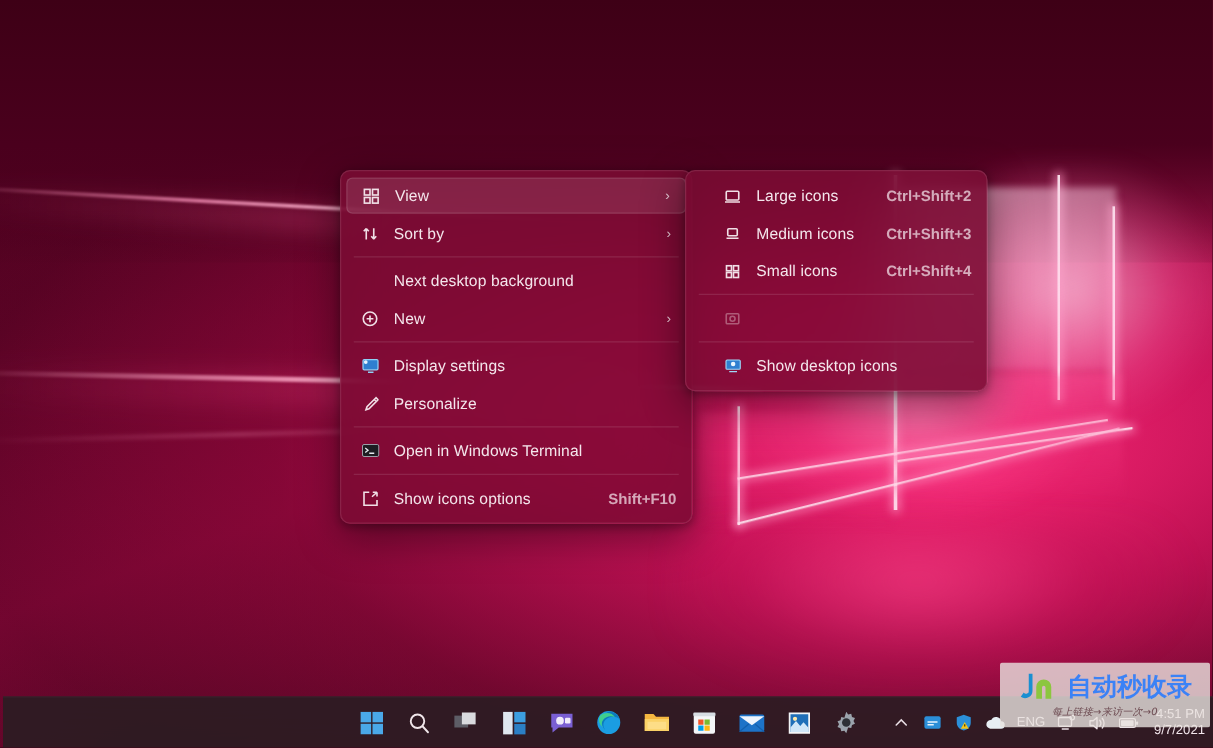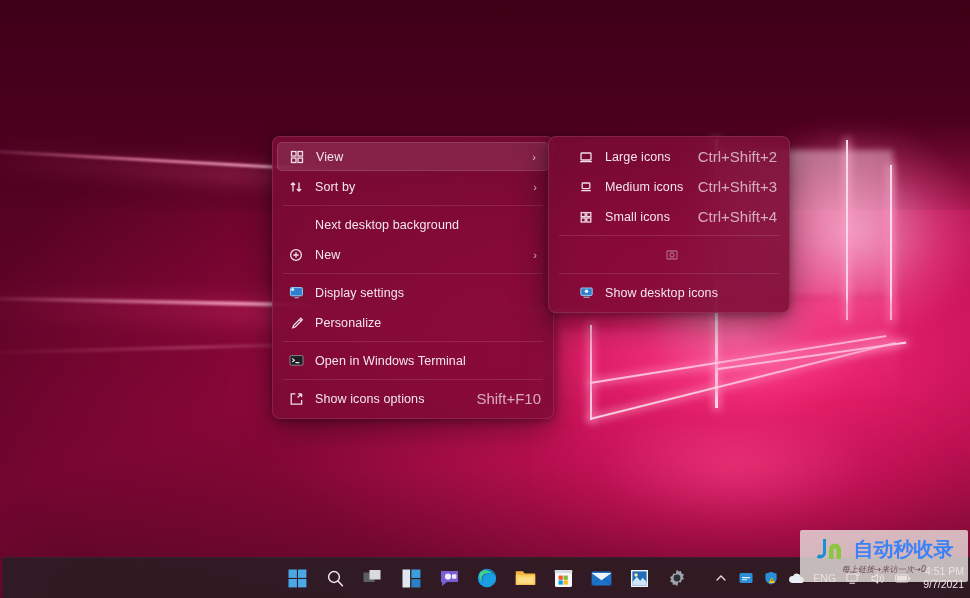--- a/index.html
+++ b/index.html
@@ -57,27 +57,27 @@
     -webkit-backdrop-filter:blur(28px) saturate(140%);
     border:1px solid rgba(255,255,255,0.10);
     box-shadow:0 10px 34px rgba(0,0,0,0.45),0 2px 8px rgba(0,0,0,0.3);
     padding:4px 0;overflow:hidden;
   }
   #main-menu{left:272px;top:136px;width:280px;}
   #view-submenu{left:548px;top:136px;width:240px;}
   .mi{
     position:relative;display:flex;align-items:center;
     height:29px;margin:1px 4px;padding:0 8px;border-radius:5px;
-    color:#f4e6ec;font-size:12.5px;cursor:default;white-space:nowrap;justify-content:center;
+    color:#f4e6ec;font-size:12.5px;cursor:default;white-space:nowrap;
   }
   .mi.hl{background:rgba(255,255,255,0.10);border:1px solid rgba(255,255,255,0.12);height:27px;}
   .mi.disabled{color:rgba(244,230,236,0.36);}
   .mi .ico{width:22px;min-width:22px;display:flex;align-items:center;justify-content:center;margin-right:8px;}
   .mi .lbl{flex:1;letter-spacing:0.1px;}
-  .mi .acc{font-size:15px;color:rgba(244,230,236,0.72);margin-left:10px;}
+  .mi .acc{font-size:12px;color:rgba(244,230,236,0.72);margin-left:10px;font-weight:bold;}
   .mi .chev{width:12px;display:flex;align-items:center;justify-content:center;color:rgba(244,230,236,0.85);font-size:11px;}
   .mi .radio{position:absolute;left:-14px;width:10px;display:flex;align-items:center;justify-content:center;}
   .sep{height:1px;margin:4px 10px;background:rgba(255,255,255,0.11);}
   .sub-indent{padding-left:22px;}
   svg{display:block;}
   .gl{stroke:#f0dfe6;fill:none;stroke-width:1.3;}
   .gl-d{stroke:rgba(240,223,230,0.38);fill:none;stroke-width:1.3;}
   
   #taskbar{
     position:absolute;left:2px;bottom:0;width:970px;height:40px;

